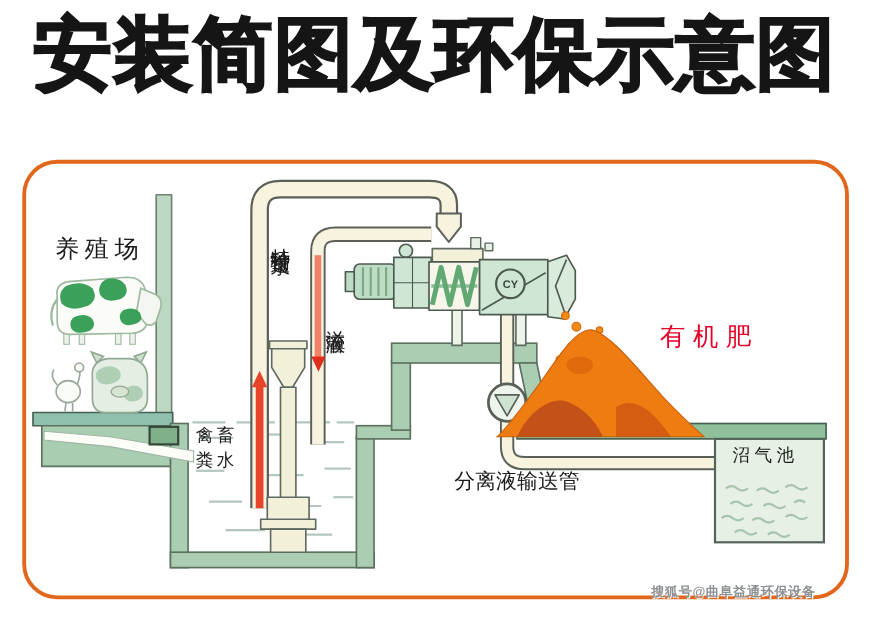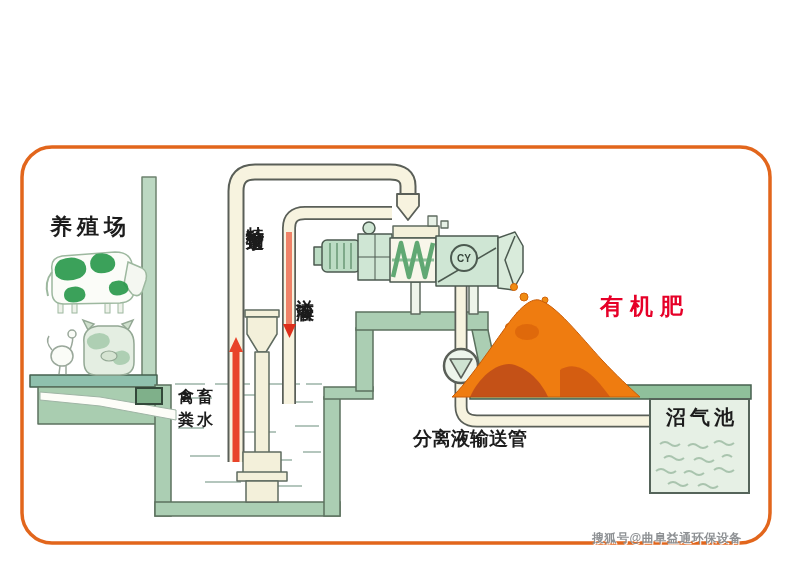--- a/index.html
+++ b/index.html
@@ -2,37 +2,38 @@
 <html><head>
 <meta charset="utf-8">
 <style>
   html,body{margin:0;padding:0;background:#ffffff;}
   #stage{position:relative;width:790px;height:562px;background:#ffffff;overflow:hidden;
          font-family:"Liberation Sans","DejaVu Sans",sans-serif;}
   .title{position:absolute;left:0;top:2px;width:790px;text-align:center;
          font-size:72px;font-weight:900;letter-spacing:1px;color:#151515;
          -webkit-text-stroke:2px #151515;white-space:nowrap;}
   svg{position:absolute;left:0;top:0;}
-  .lbl{position:absolute;color:#1c1c1c;font-weight:bold;white-space:nowrap;}
+  .lbl{position:absolute;color:#1c1c1c;font-weight:normal;white-space:nowrap;}
   .lbl-farm{left:50px;top:212px;font-size:22px;letter-spacing:5px;}
   .lbl-vert{writing-mode:vertical-rl;text-orientation:upright;}
   .lbl-pump{left:243px;top:211px;font-size:18px;letter-spacing:2px;}
   .lbl-overflow{left:293px;top:286px;font-size:18px;letter-spacing:2px;}
   .lbl-manure{left:178px;top:385px;font-size:16px;line-height:23px;letter-spacing:3px;text-align:left;}
   .lbl-fert{left:600px;top:291px;font-size:23px;letter-spacing:7px;color:#e60028;}
-  .lbl-pool{left:666px;top:404px;font-size:20px;letter-spacing:4px;}
+  .lbl-pool{left:666px;top:404px;font-size:16px;letter-spacing:4px;}
   .lbl-caption{left:413px;top:428px;width:260px;text-align:left;font-size:19px;line-height:21px;}
   .watermark{position:absolute;left:592px;top:530px;font-size:12px;font-weight:bold;
              color:#8e9194;letter-spacing:0.5px;text-shadow:1px 1px 0 #ffffff;}
 </style>
 </head>
 <body>
 
 <div id="stage">
 
+  <div class="title">安装简图及环保示意图</div>
 
   <svg width="790" height="562" viewBox="0 0 790 562">
 
     <rect x="22" y="147" width="748" height="396" rx="30" fill="none" stroke="#e2661c" stroke-width="3.5"></rect>
 
     <g stroke-linejoin="round">
       <rect x="142" y="177" width="14" height="200" fill="#bcd8c2" stroke="#6e826f" stroke-width="1.5"></rect>
       <rect x="30" y="375" width="127" height="12" fill="#8fc0ad" stroke="#45604f" stroke-width="1.5"></rect>
       <rect x="38" y="387" width="118" height="37" fill="#a9cdb0" stroke="#5c715f" stroke-width="1.5"></rect>
     </g>

